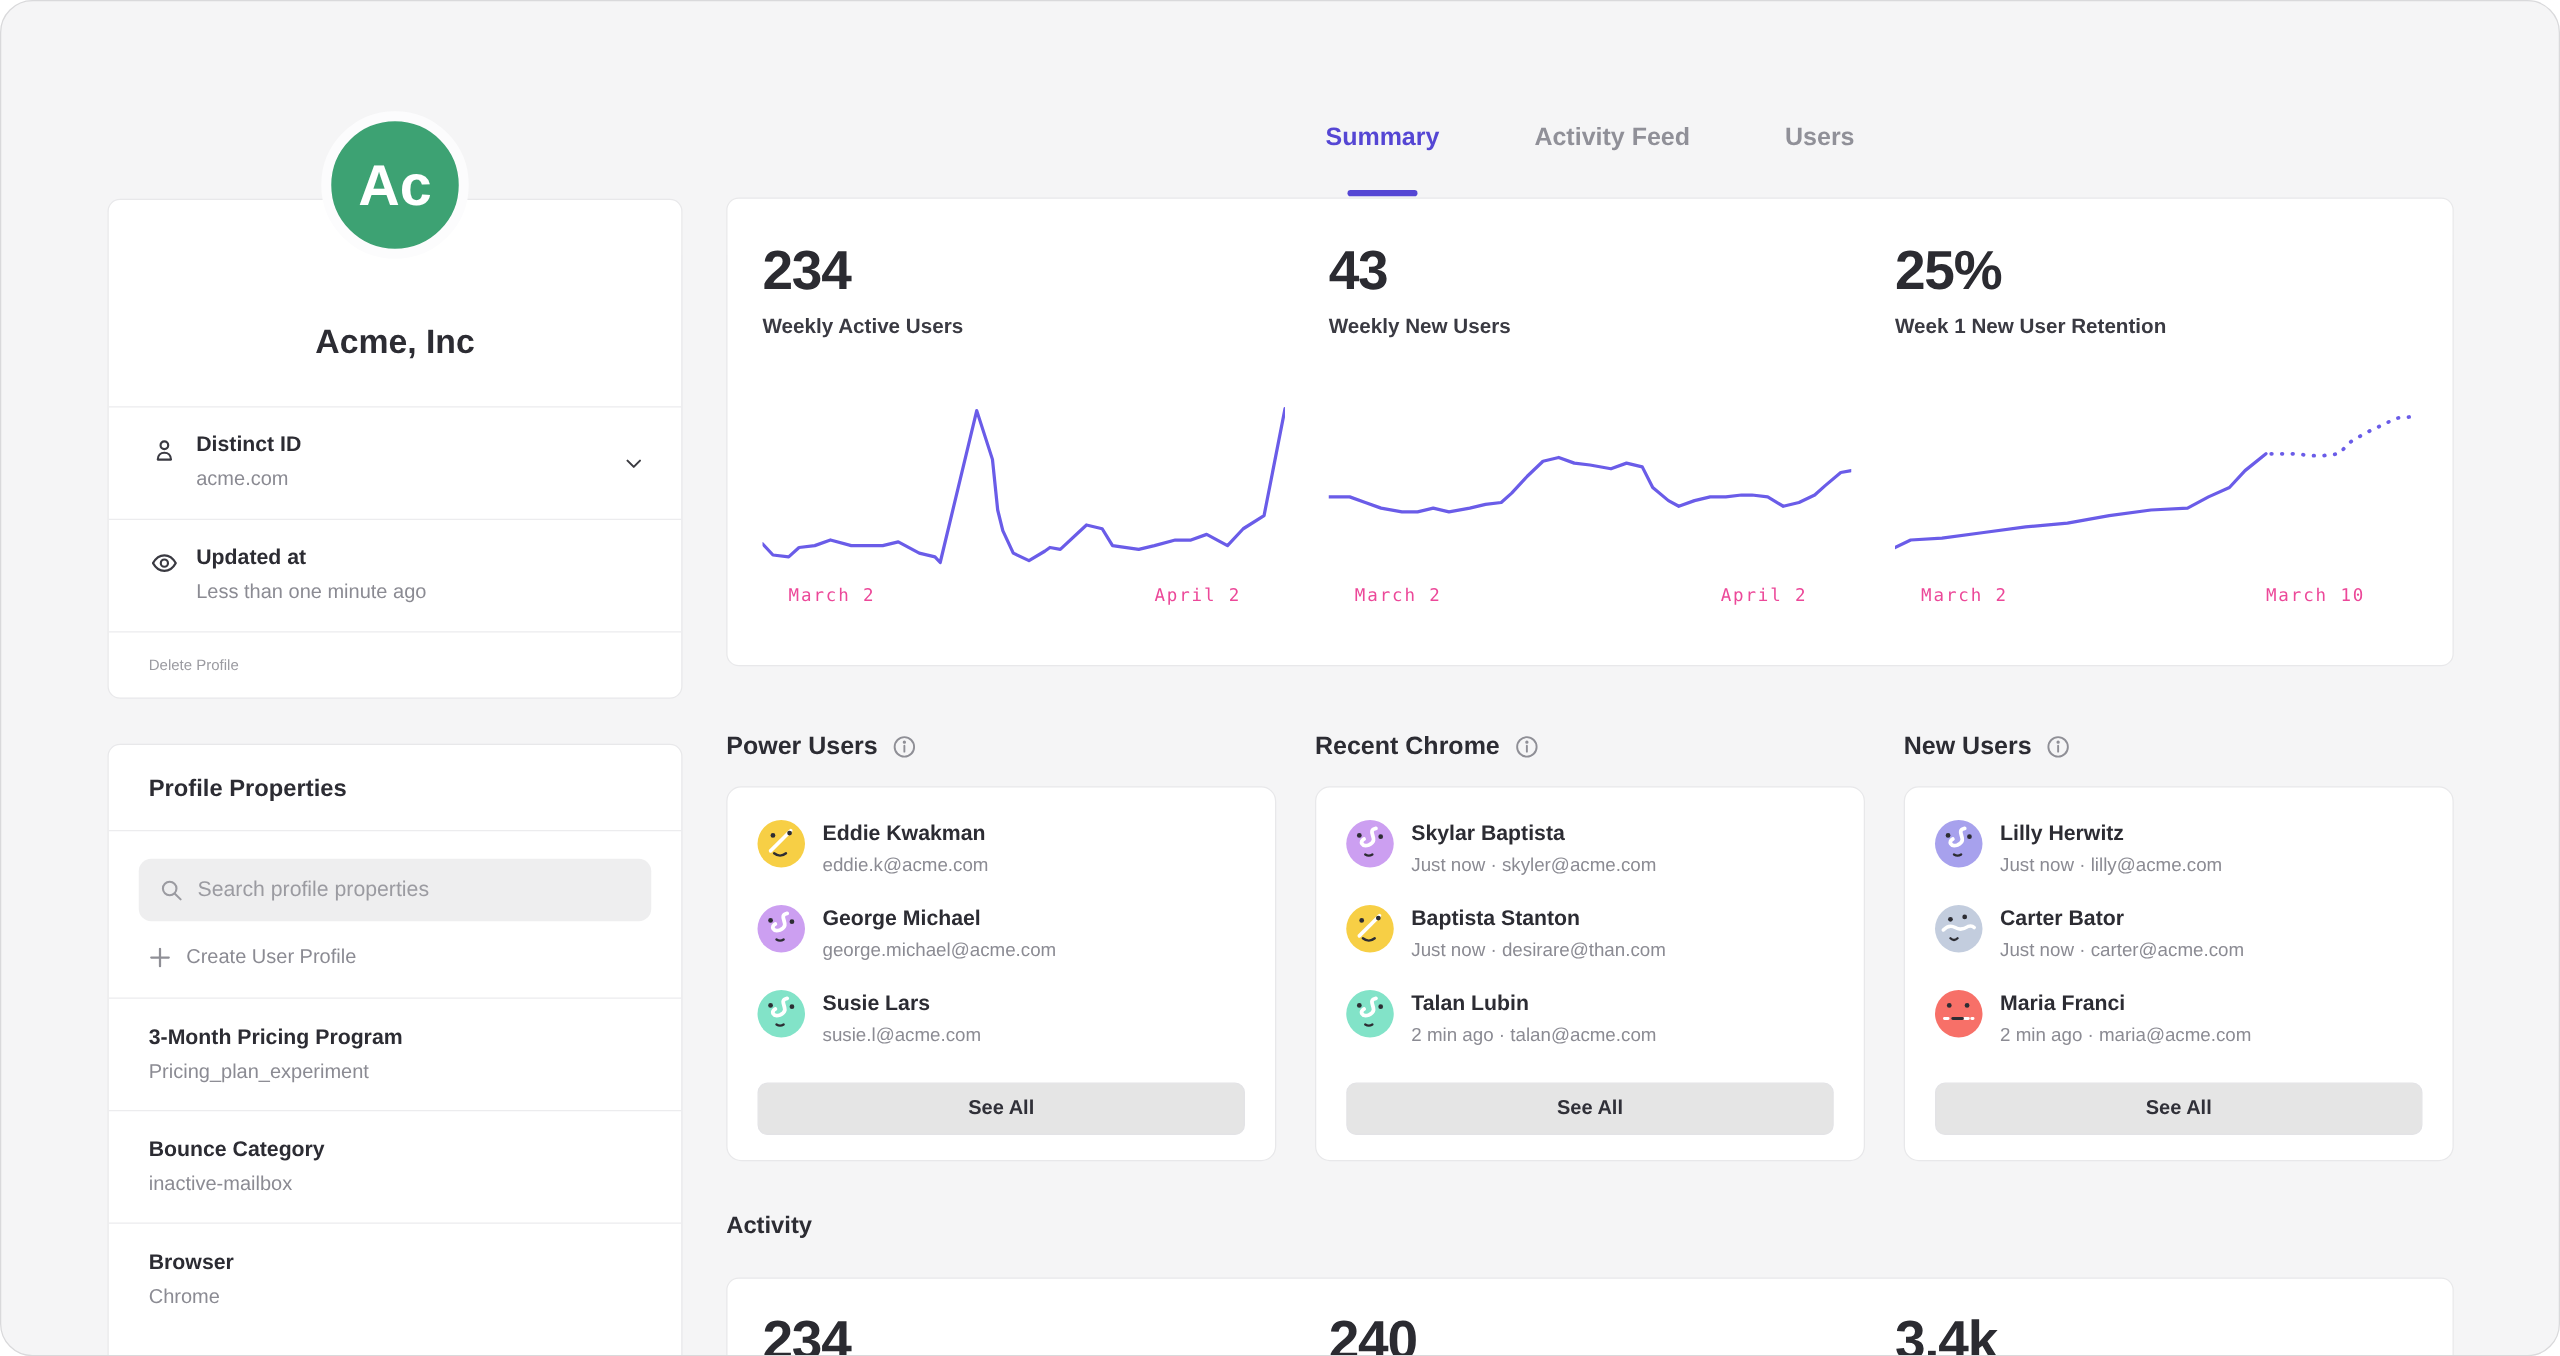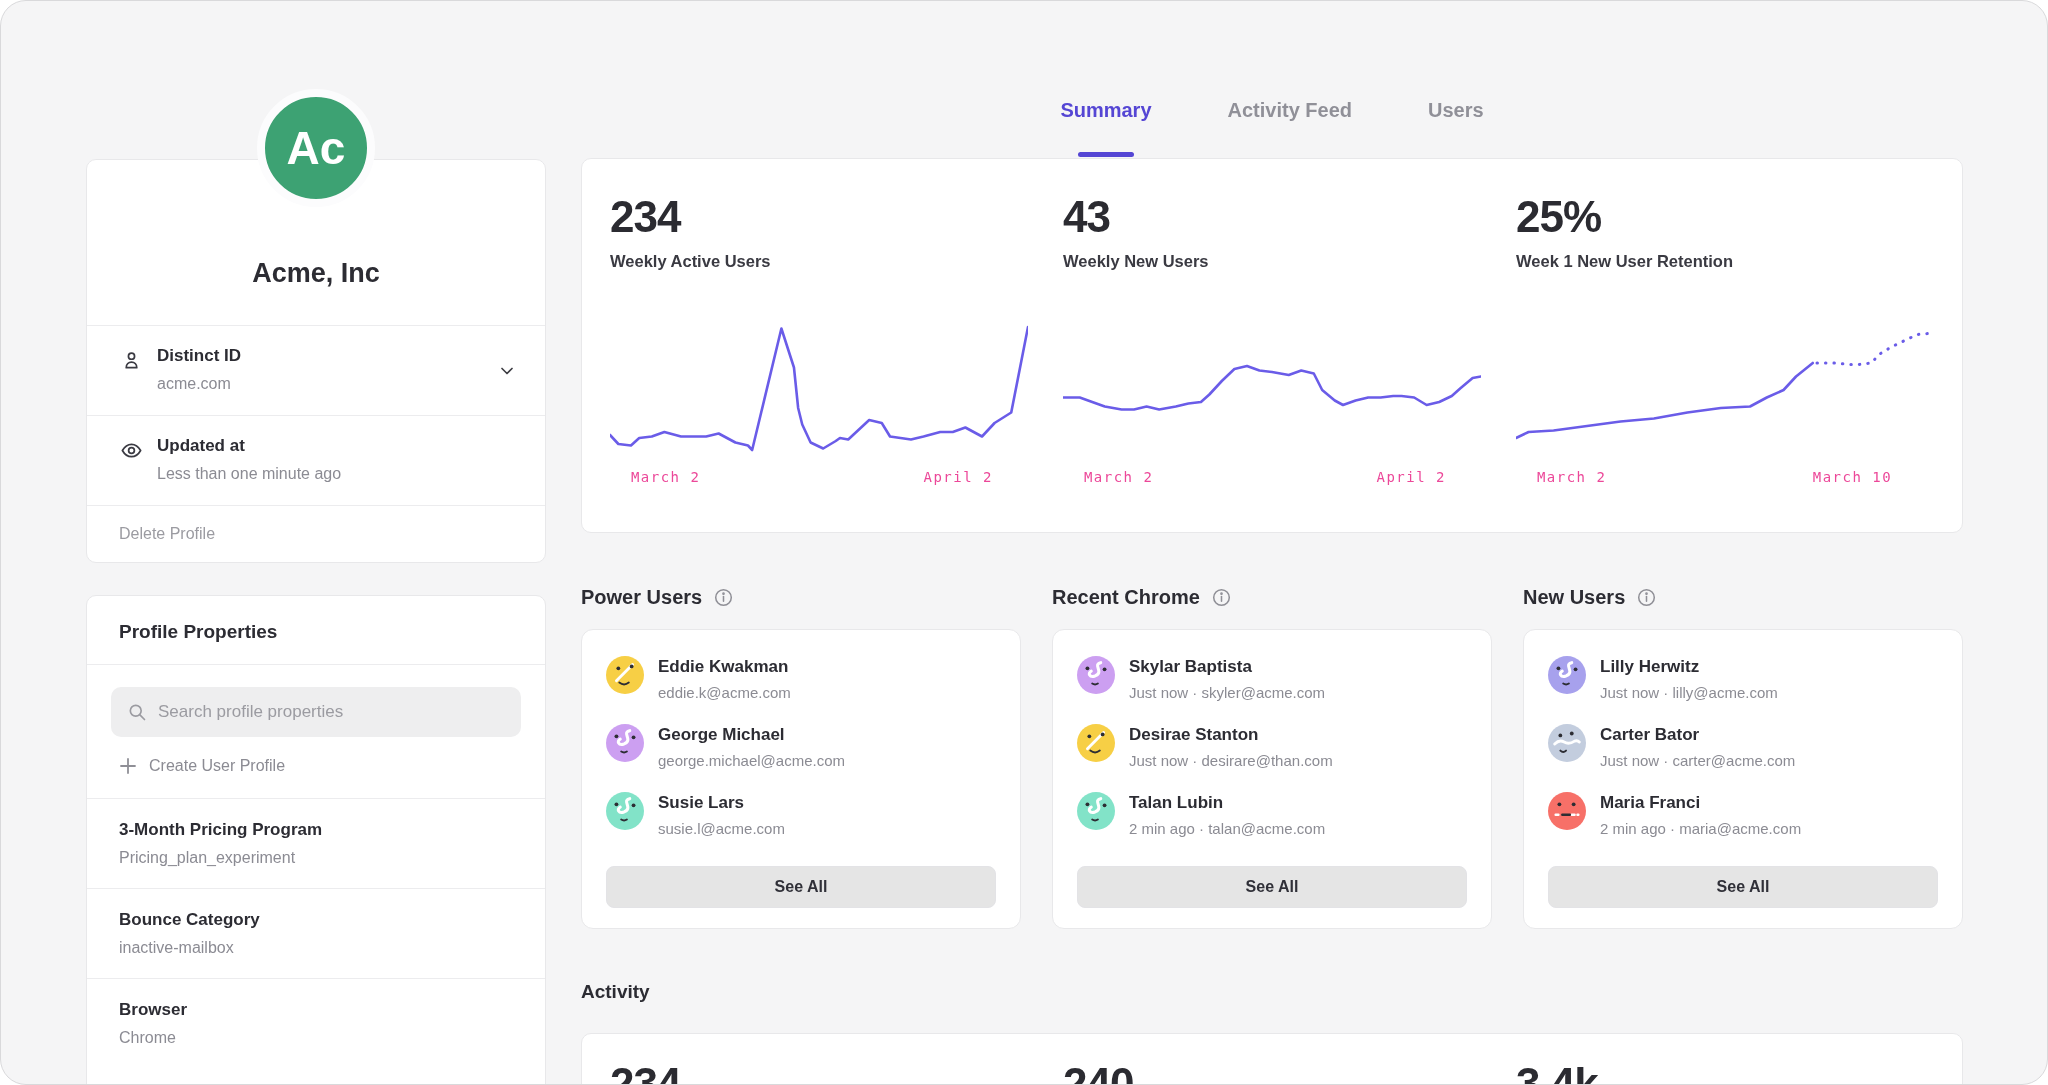--- a/index.html
+++ b/index.html
@@ -14,21 +14,21 @@
   .sidebar{position:absolute;left:85px;top:0;width:460px;}
   .org-avatar{position:absolute;top:88px;left:50%;transform:translateX(-50%);width:118px;height:118px;border-radius:50%;border:8px solid #fcfcfd;background:#3da273;color:#fff;display:flex;align-items:center;justify-content:center;font-size:46px;font-weight:700;z-index:3;}
   .profile-card{position:absolute;top:158px;left:0;right:0;}
   .org-name{padding:98px 0 36px;text-align:center;font-size:27px;font-weight:700;color:#2c2c33;}
   .field-row{position:relative;border-top:1px solid #ececee;padding:20px 30px 22px 70px;}
   .field-icon{position:absolute;left:33px;top:23px;width:23px;height:23px;color:#3a3a42;}
   .field-icon svg{width:100%;height:100%;}
   .field-label{font-size:17px;font-weight:700;color:#2c2c33;}
   .field-value{margin-top:9px;font-size:16px;color:#8b8b93;}
   .chevron{position:absolute;right:28px;top:50%;margin-top:-10px;width:20px;height:20px;color:#3c3c42;cursor:pointer;}
-  .delete-row{border-top:1px solid #ececee;padding:19px 32px;font-size:16px;color:#9b9ba1;cursor:pointer;}
+  .delete-row{border-top:1px solid #ececee;padding:19px 32px;font-size:12px;color:#9b9ba1;cursor:pointer;}
 
   .props-card{position:absolute;top:594px;left:0;right:0;height:560px;}
   .props-title{padding:25px 32px 21px;font-size:19px;font-weight:700;color:#2c2c33;border-bottom:1px solid #ececee;}
   .search-box{margin:22px 24px 0;background:#eeeeef;border-radius:10px;height:50px;display:flex;align-items:center;padding:0 16px;gap:11px;}
   .search-box svg{width:20px;height:20px;color:#9b9ba1;flex:none;}
   .search-box input{flex:1;border:none;outline:none;background:transparent;font-family:"Liberation Sans",sans-serif;font-size:17px;color:#3a3a42;}
   .search-box input::placeholder{color:#9b9ba1;}
   .create-row{display:flex;align-items:center;gap:13px;margin:20px 24px 23px 33px;font-size:16px;color:#8b8b93;cursor:pointer;}
   .create-row svg{width:16px;height:16px;color:#8f8f96;flex:none;}
   .prop-row{border-top:1px solid #ececee;padding:21px 32px;}
@@ -59,21 +59,21 @@
   .info-icon{width:19px;height:19px;color:#8f8f96;cursor:pointer;flex:none;}
   .info-icon svg{width:100%;height:100%;}
   .list-card{margin-top:12px;height:300px;position:relative;padding:26px 24px;border-radius:12px;}
   .user-row{display:flex;gap:14px;margin-bottom:23px;cursor:pointer;}
   .u-avatar{width:38px;height:38px;border-radius:50%;flex:none;overflow:hidden;}
   .u-avatar svg{width:100%;height:100%;display:block;}
   .u-name{font-size:17px;font-weight:700;color:#2c2c33;padding-top:1px;}
   .u-meta{margin-top:7px;font-size:15px;color:#8b8b93;}
   .see-all{position:absolute;left:24px;right:24px;bottom:20px;height:42px;border:1px solid #e3e3e6;border-radius:8px;background:#e5e5e5;display:flex;align-items:center;justify-content:center;font-size:16px;font-weight:700;color:#303038;cursor:pointer;}
 
-  .activity-head{margin-top:52px;font-size:19px;font-weight:700;color:#2c2c33;height:28px;}
+  .activity-head{margin-top:41px;font-size:19px;font-weight:700;color:#2c2c33;height:28px;}
   .activity-card{margin-top:24px;height:220px;display:flex;padding:28px 28px 0;gap:35px;}
   .act-stat{width:419px;font-size:44px;font-weight:700;color:#2b2b31;letter-spacing:-1px;line-height:1;}
 </style>
 </head>
 <body>
 
 <div class="frame">
 
   <aside class="sidebar">
     <div class="org-avatar" style="background: rgb(61, 162, 115);">
@@ -285,21 +285,21 @@
           <div class="user-row">
             <span class="u-avatar" style="background: rgb(247, 207, 69);">
                 <svg viewBox="0 0 40 40">
                   <path d="M28 9 L11 26" stroke="#ffffff" stroke-width="3" stroke-linecap="round" fill="none"></path>
                   <circle cx="13" cy="13" r="2" fill="#2d2d33"></circle>
                   <circle cx="27" cy="11" r="2" fill="#2d2d33"></circle>
                   <path d="M14 28 Q19 32 24 28" stroke="#2d2d33" stroke-width="2" stroke-linecap="round" fill="none"></path>
                 </svg>
               </span>
             <span>
-                <div class="u-name">Desirae Stanton</div>
+                <div class="u-name">Baptista Stanton</div>
             <div class="u-meta">Just now · desirare@than.com</div>
               </span>
           </div>
           <div class="user-row">
             <span class="u-avatar" style="background: rgb(130, 227, 200);">
                 <svg viewBox="0 0 40 40">
                   <path d="M25 7 C16 9 29 17 19 21 C13 23 11 18 15 16" stroke="#ffffff" stroke-width="3.2" stroke-linecap="round" fill="none"></path>
                   <circle cx="11" cy="13" r="2" fill="#2d2d33"></circle>
                   <circle cx="29" cy="14" r="2" fill="#2d2d33"></circle>
                   <path d="M16 29 Q19 31 22 29" stroke="#2d2d33" stroke-width="2" stroke-linecap="round" fill="none"></path>

